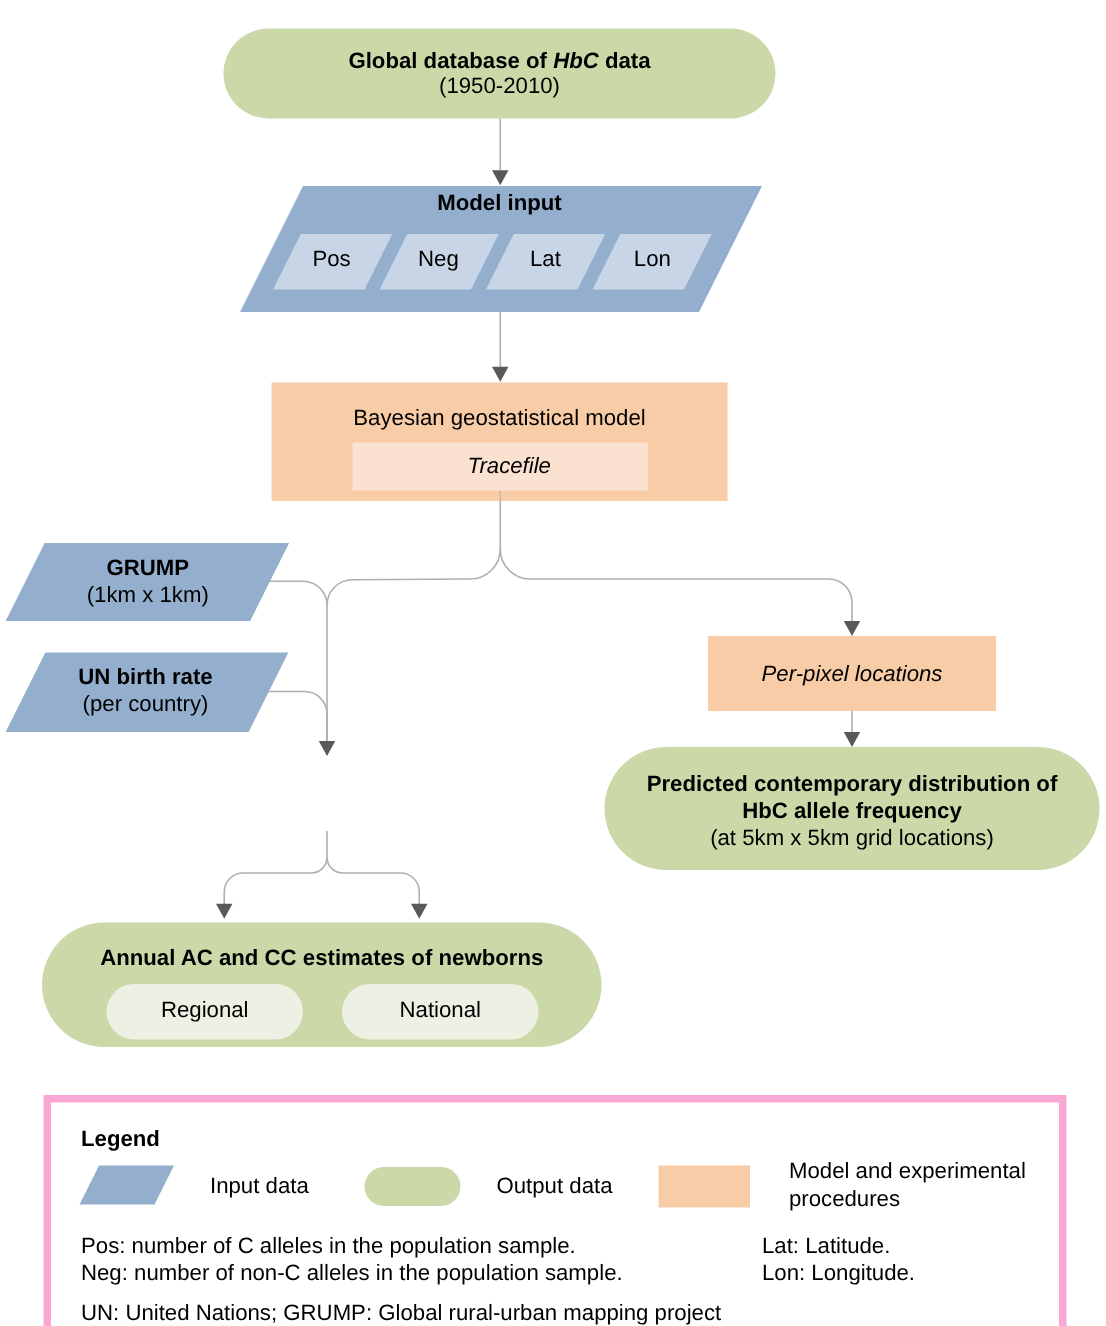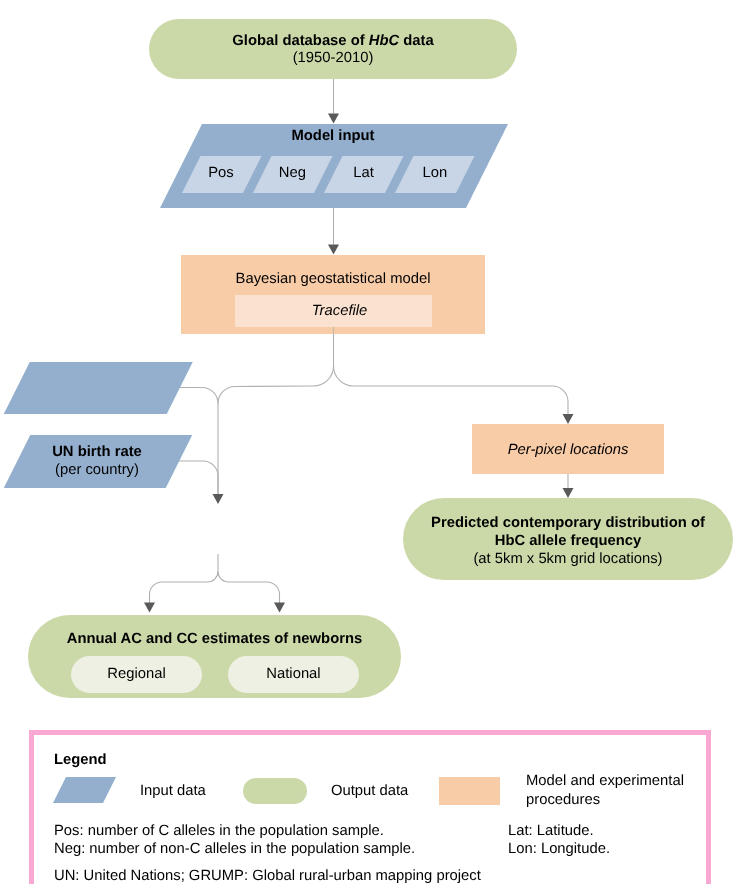--- a/index.html
+++ b/index.html
@@ -64,20 +64,24 @@
   </div>
   <div class="abs node" style="left:181px;top:239px;width:304px;height:79px;background:#f9cca8;">
     <div class="abs" style="left:0;top:16.5px;width:304px;text-align:center;line-height:1;">Bayesian geostatistical model</div>
     <div class="abs" style="left:54px;top:40px;width:197px;height:32px;background:#fbe2d0;">
       <div class="abs ital" style="left:0;top:8.5px;width:197px;text-align:center;line-height:1;padding-left:12px;">Tracefile</div>
     </div>
     <div class="abs" style="left:152px;top:72px;width:1px;height:7px;background:#b0b0b0;opacity:0.75;"></div>
   </div>
   <div class="abs" style="left:0;top:0;width:737px;height:884px;">
     <div class="abs" style="left:3.5px;top:346px;width:163px;height:51.5px;background:#94afce;transform:skewX(-26.565deg);transform-origin:left bottom;"></div>
+    <div class="abs" style="left:17px;top:353.5px;width:163px;text-align:center;line-height:18px;">
+      <div class="bold">GRUMP</div>
+      <div>(1km x 1km)</div>
+    </div>
   </div>
   <div class="abs" style="left:0;top:0;width:737px;height:884px;">
     <div class="abs" style="left:3.5px;top:419px;width:162px;height:52.5px;background:#94afce;transform:skewX(-26.565deg);transform-origin:left bottom;"></div>
     <div class="abs" style="left:16px;top:427px;width:162px;text-align:center;line-height:18px;">
       <div class="bold">UN birth rate</div>
       <div>(per country)</div>
     </div>
   </div>
   <div class="abs node" style="left:472px;top:408px;width:192px;height:50px;background:#f9cca8;">
     <div class="abs ital" style="left:0;top:18.5px;width:192px;text-align:center;line-height:1;">Per-pixel locations</div>

